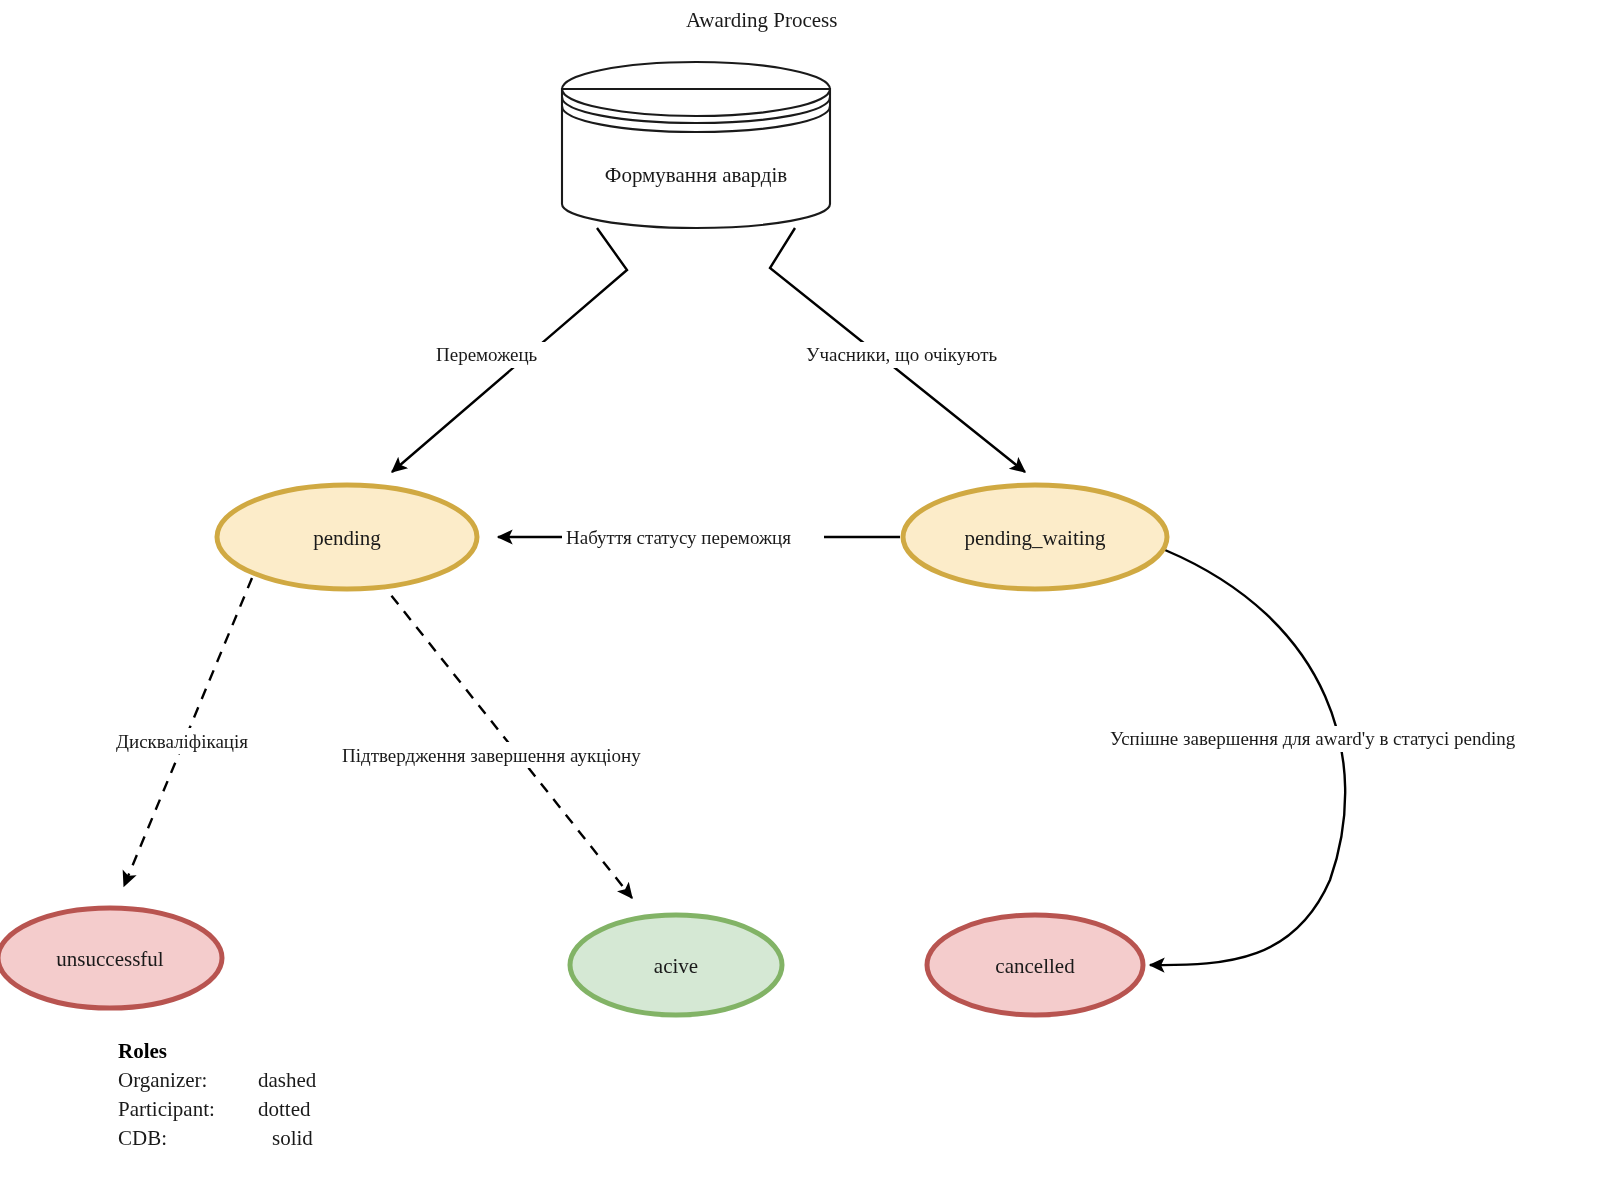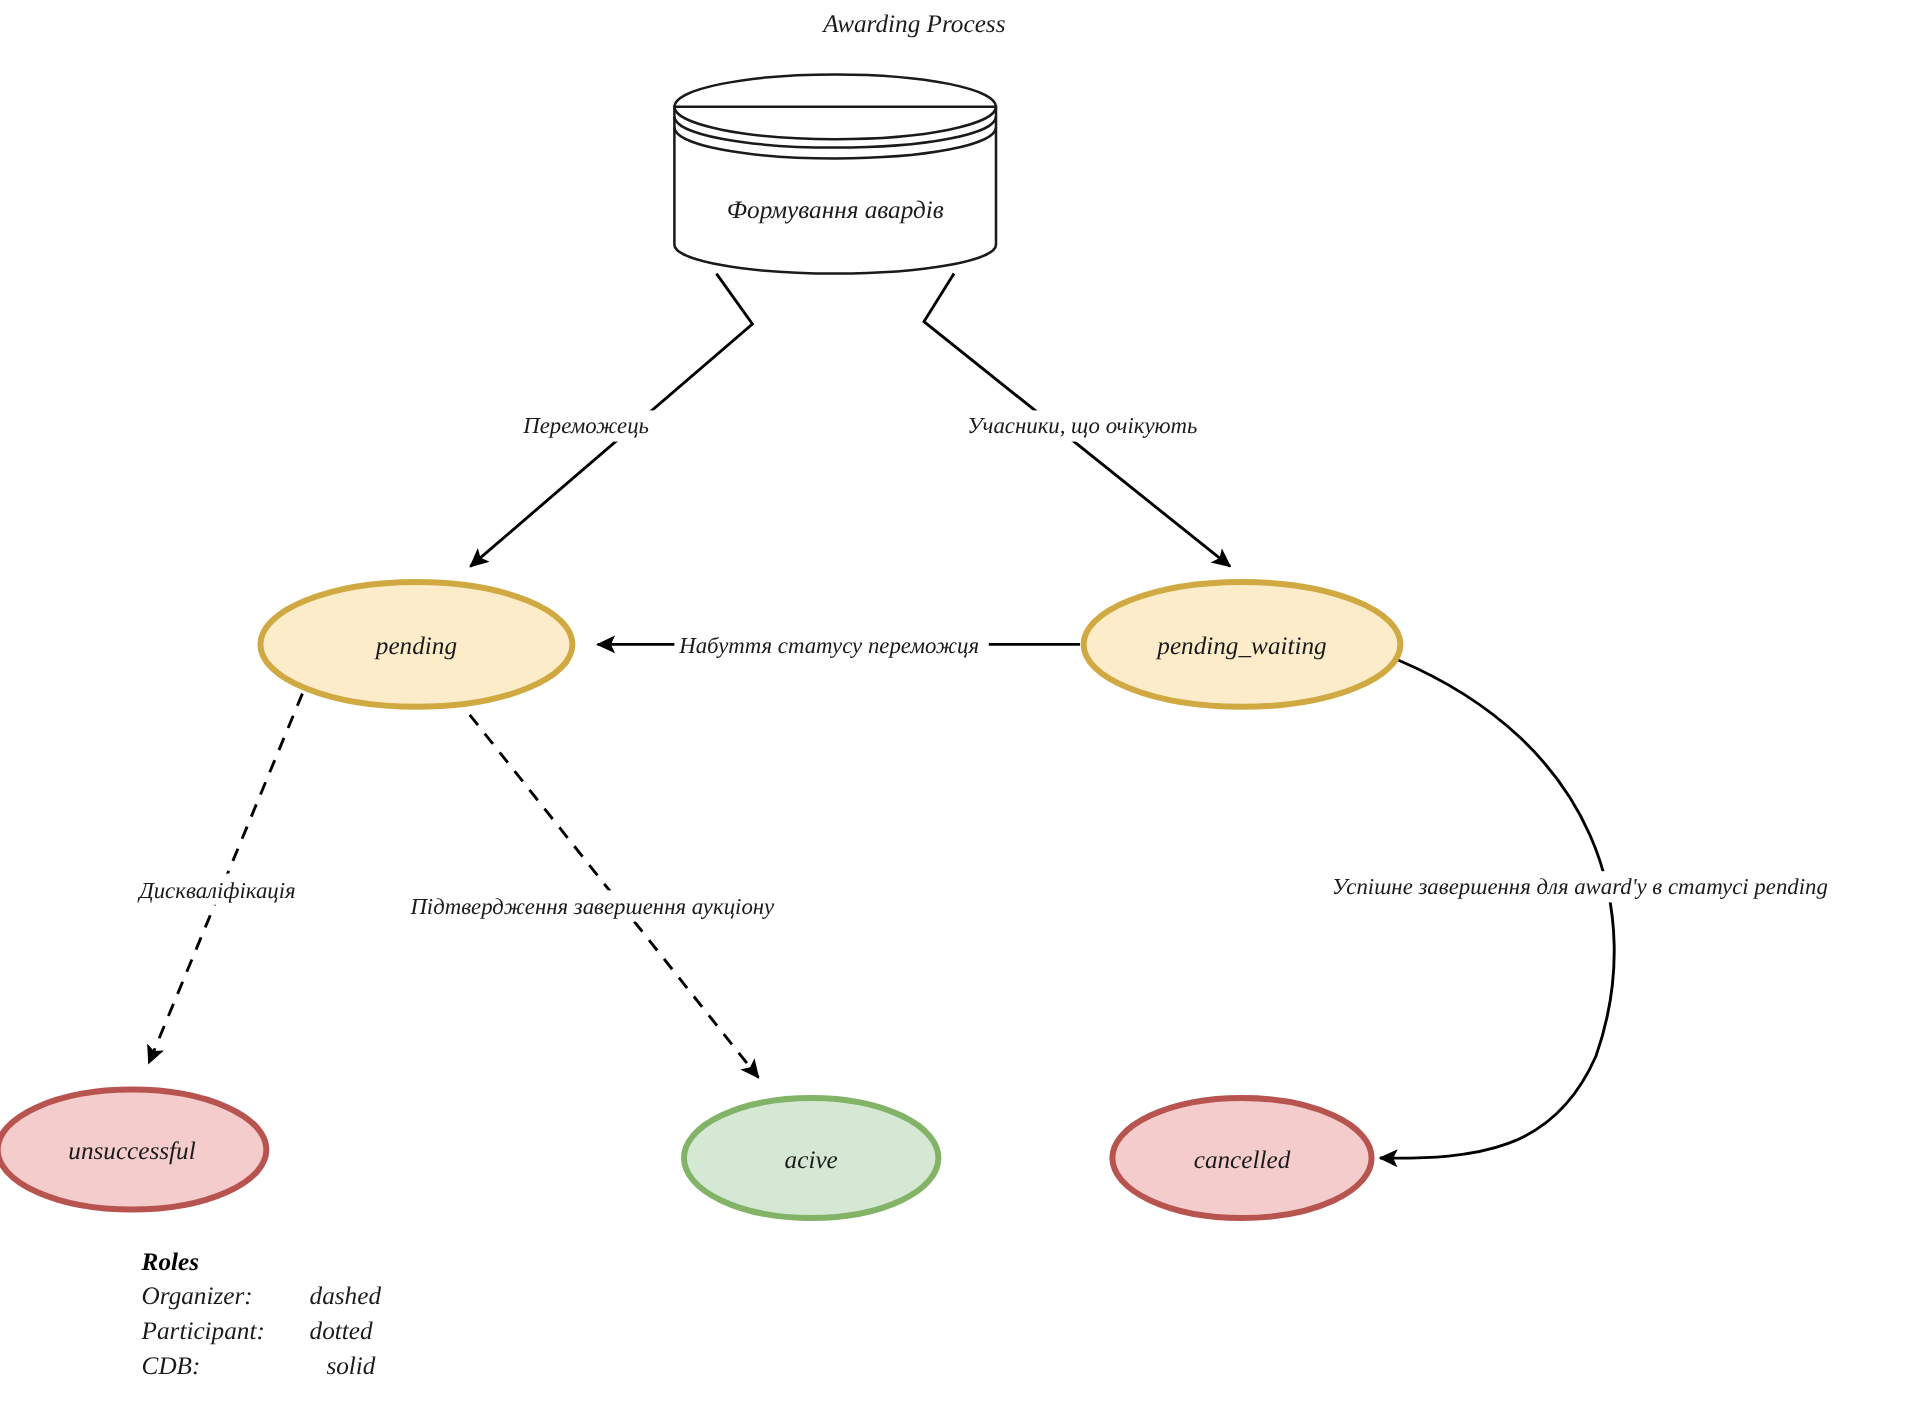--- a/index.html
+++ b/index.html
@@ -7,21 +7,20 @@
     padding: 0;
     background: #ffffff;
   }
   #stage {
     position: relative;
     width: 1610px;
     height: 1188px;
     background: #ffffff;
     overflow: hidden;
     font-family: "Liberation Serif", "DejaVu Serif", serif;
-    font-style: italic;
   }
   svg.diagram {
     display: block;
     width: 1610px;
     height: 1188px;
   }
   .nodeLabel, .edgeLabel, .titleLabel, .legendText {
     font-family: "Liberation Serif", "DejaVu Serif", serif;
     fill: #1a1a1a;
   }

